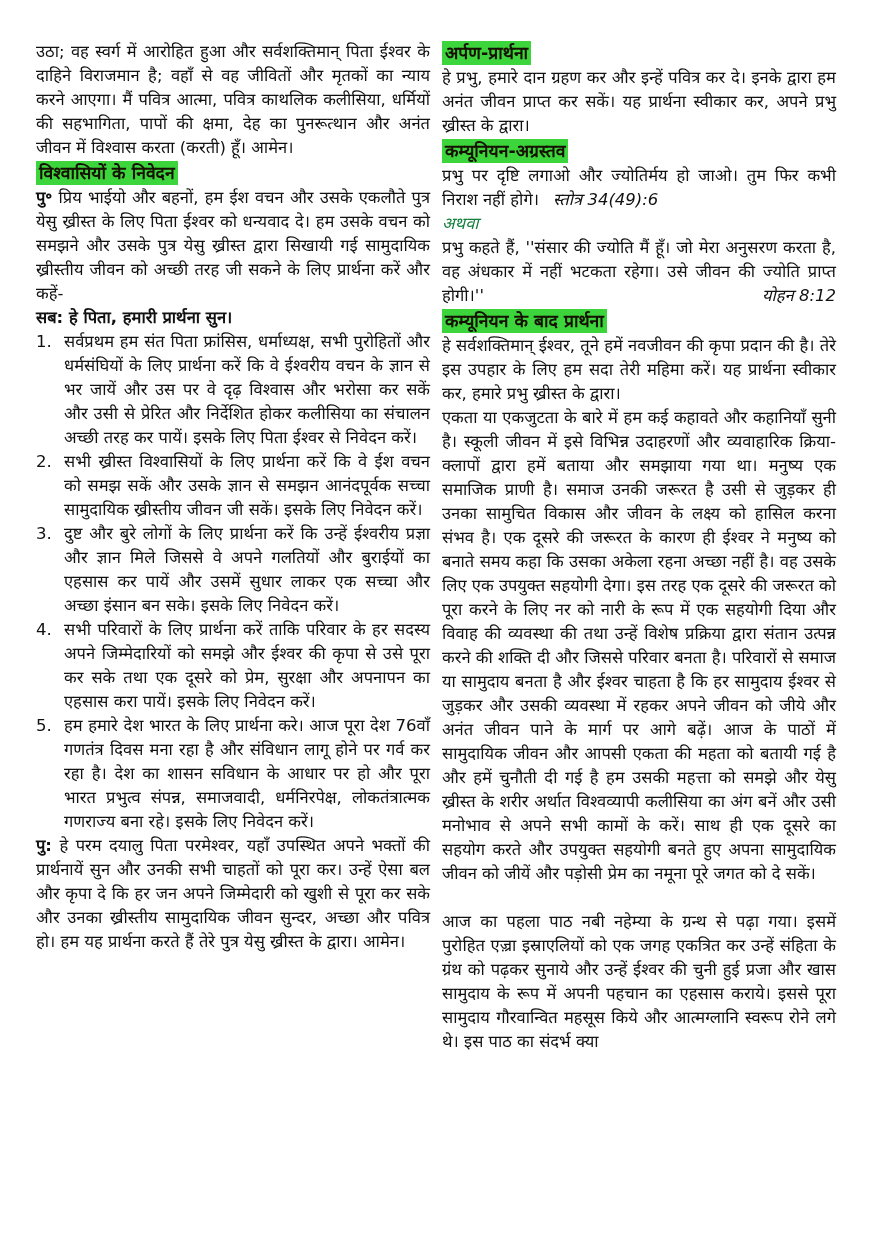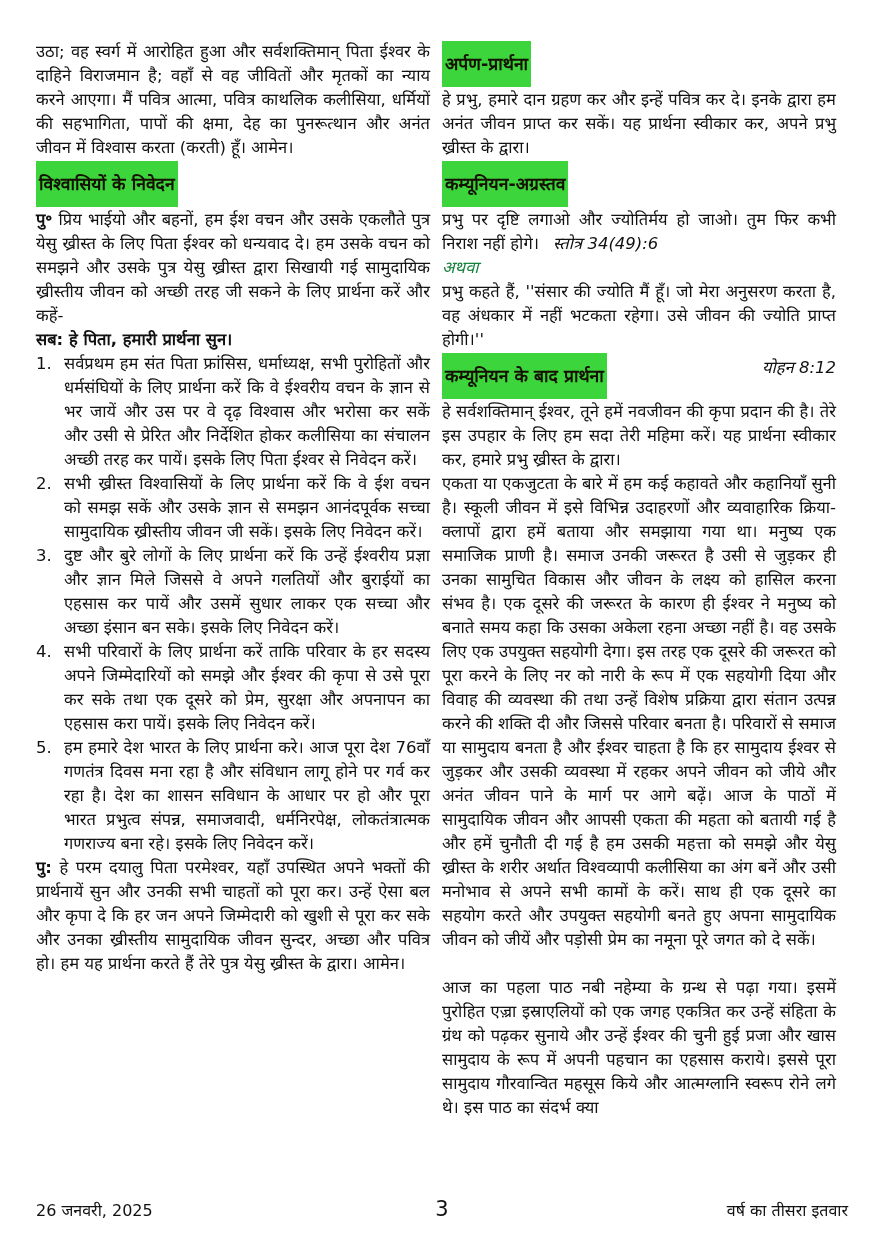--- a/index.html
+++ b/index.html
@@ -18,32 +18,32 @@
     left:36px; top:40px; width:808px;
     display:flex; gap:12px;
   }
   .col { width:394px; font-size:16.5px; line-height:24px; text-align:justify; }
   .col p { margin:0; }
   .heading {
     display:inline-block;
     background:#3cd63c;
     font-weight:bold;
     font-size:17.5px;
-    padding:11px 3px;
+    padding:0 3px;
     margin:1px 0 1px 0;
     color:#161000;
   }
   .lead { font-weight:bold; }
   .response { font-weight:bold; margin:0; }
   .petition-list { margin:0; }
   .petition { display:flex; }
   .petition .num { width:28px; flex:0 0 28px; }
   .petition .ptext { flex:1; text-align:justify; }
   .ref { font-style:italic; margin-left:14px; white-space:nowrap; }
-  .ref-right { float:right; font-style:italic;margin-top:28px; }
+  .ref-right { float:right; font-style:italic; }
   .or-label { color:#15803d; font-style:italic; margin:0; }
   .spacer-line { height:24px; }
   .footer {
     position:absolute;
     left:36px; right:30px; bottom:20px;
     display:flex; align-items:baseline;
     font-size:16px;
   }
   .footer .f-date { flex:1; text-align:left; }
   .footer .f-page { flex:0 0 auto; font-size:21px; }
@@ -115,19 +115,14 @@
 
       <p>एकता या एकजुटता के बारे में हम कई कहावते और कहानियाँ सुनी है। स्कूली जीवन में इसे विभिन्न उदाहरणों और व्यवाहारिक क्रिया-क्लापों द्वारा हमें बताया और समझाया गया था। मनुष्य एक समाजिक प्राणी है। समाज उनकी जरूरत है उसी से जुड़कर ही उनका सामुचित विकास और जीवन के लक्ष्य को हासिल करना संभव है। एक दूसरे की जरूरत के कारण ही ईश्वर ने मनुष्य को बनाते समय कहा कि उसका अकेला रहना अच्छा नहीं है। वह उसके लिए एक उपयुक्त सहयोगी देगा। इस तरह एक दूसरे की जरूरत को पूरा करने के लिए नर को नारी के रूप में एक सहयोगी दिया और विवाह की व्यवस्था की तथा उन्हें विशेष प्रक्रिया द्वारा संतान उत्पन्न करने की शक्ति दी और जिससे परिवार बनता है। परिवारों से समाज या सामुदाय बनता है और ईश्वर चाहता है कि हर सामुदाय ईश्वर से जुड़कर और उसकी व्यवस्था में रहकर अपने जीवन को जीये और अनंत जीवन पाने के मार्ग पर आगे बढ़ें। आज के पाठों में सामुदायिक जीवन और आपसी एकता की महता को बतायी गई है और हमें चुनौती दी गई है हम उसकी महत्ता को समझे और येसु ख्रीस्त के शरीर अर्थात विश्वव्यापी कलीसिया का अंग बनें और उसी मनोभाव से अपने सभी कामों के करें। साथ ही एक दूसरे का सहयोग करते और उपयुक्त सहयोगी बनते हुए अपना सामुदायिक जीवन को जीयें और पड़ोसी प्रेम का नमूना पूरे जगत को दे सकें।</p>
 
       <div class="spacer-line"></div>
 
       <p>आज का पहला पाठ नबी नहेम्या के ग्रन्थ से पढ़ा गया। इसमें पुरोहित एज़्रा इस्राएलियों को एक जगह एकत्रित कर उन्हें संहिता के ग्रंथ को पढ़कर सुनाये और उन्हें ईश्वर की चुनी हुई प्रजा और खास सामुदाय के रूप में अपनी पहचान का एहसास कराये। इससे पूरा सामुदाय गौरवान्वित महसूस किये और आत्मग्लानि स्वरूप रोने लगे थे। इस पाठ का संदर्भ क्या</p>
     </div>
 
   </div>
 
-  <div class="footer">
-    <span class="f-date">26 जनवरी, 2025</span>
-    <span class="f-page">3</span>
-    <span class="f-right">वर्ष का तीसरा इतवार</span>
-  </div>
 
 </div>
 
 </body></html>

